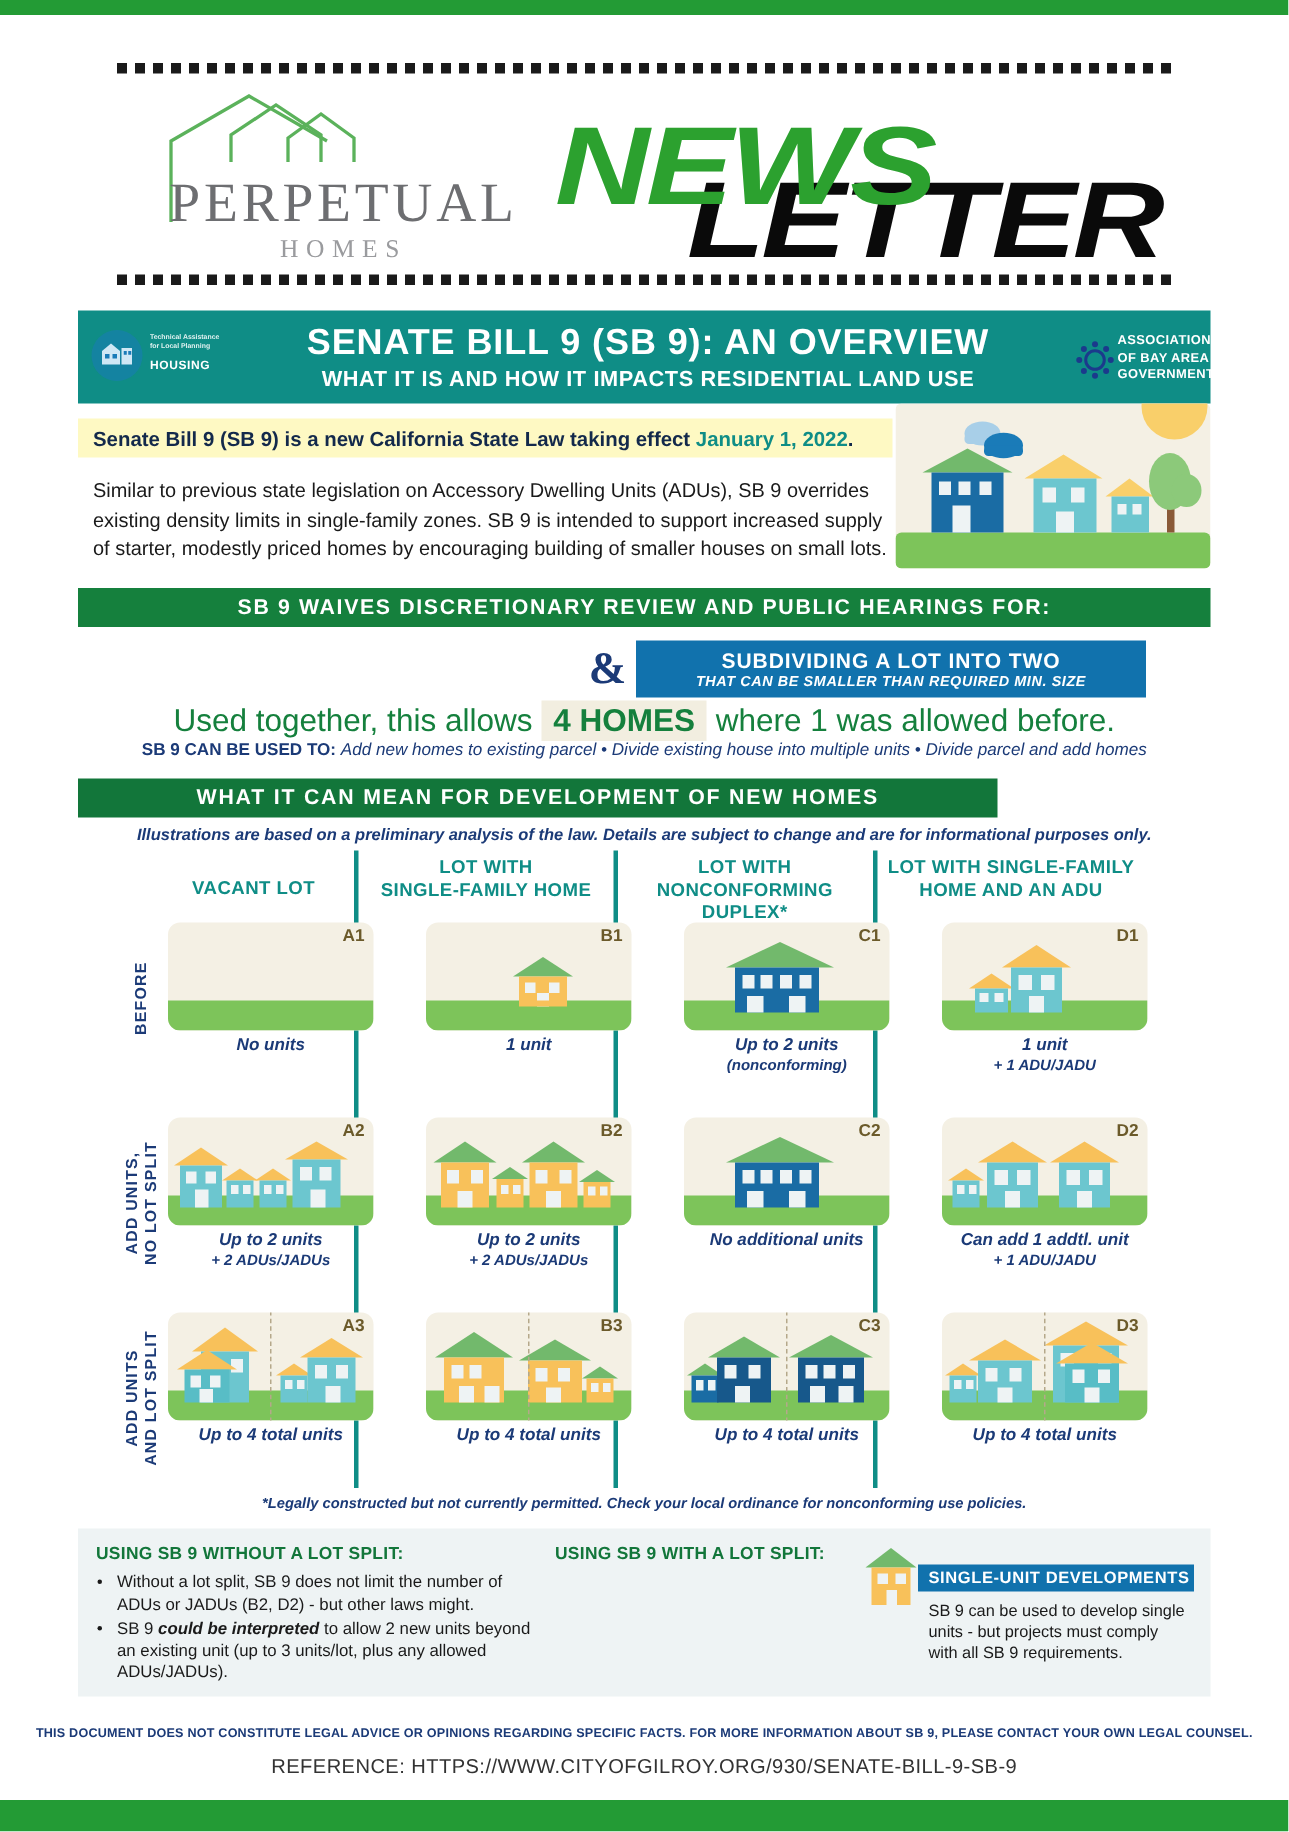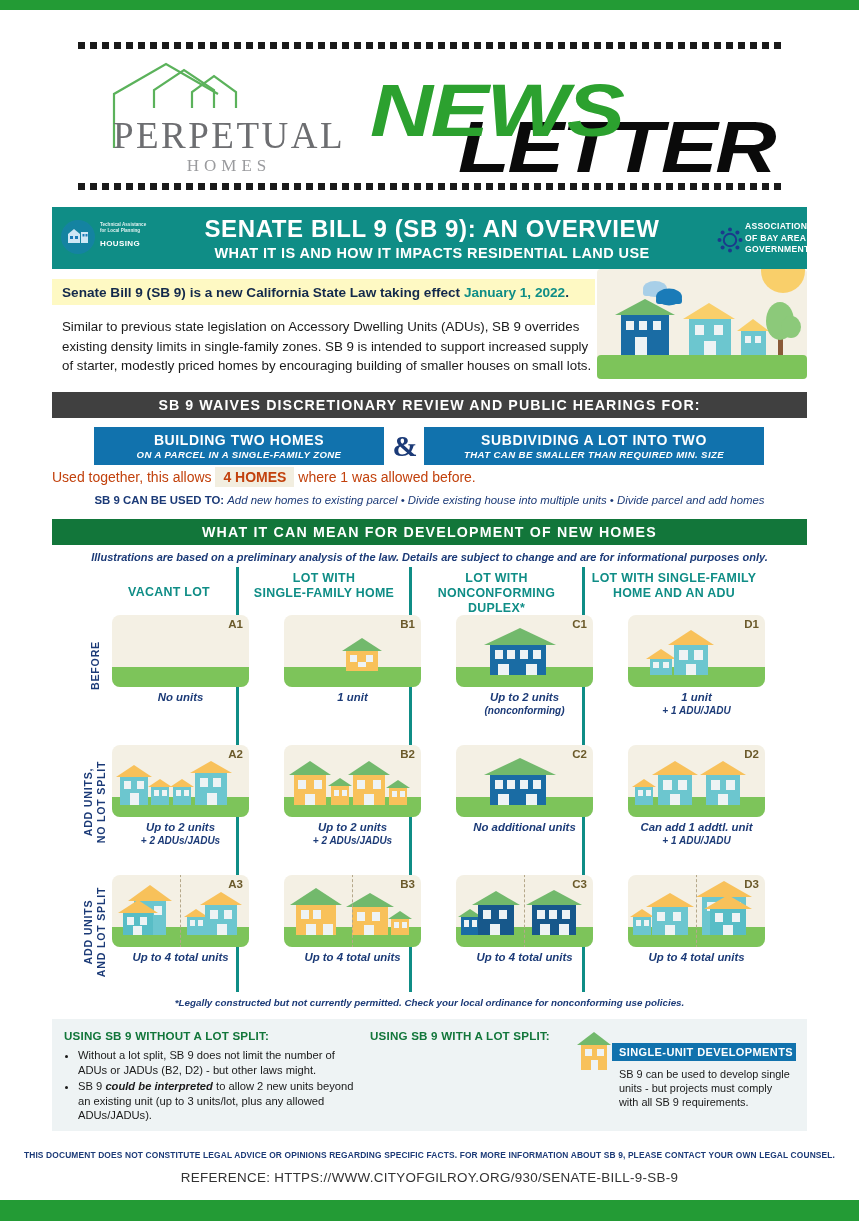--- a/index.html
+++ b/index.html
@@ -74,53 +74,53 @@
   .body-copy {
     position:absolute; left:10px; top:110px; width:530px;
     font-size:13.3px; line-height:19.5px; color:#1a1a1a;
   }
 
   
   .hero { position:absolute; left:545px; top:62px; width:210px; height:110px; }
 
   
   .navy-banner {
-    position:absolute; left:0px; top:185px; width:755px; height:26px; background:#404040;
+    position:absolute; left:0px; top:185px; width:755px; height:26px; background:#15803d;
     display:flex; align-items:center; justify-content:center;
     color:#fff; font-size:14.2px; font-weight:bold; letter-spacing:1.1px;
   }
   .two-boxes { position:absolute; left:0px; top:220px; width:755px; height:38px; }
   .blue-box {
     position:absolute; top:0; height:38px; background:#1172ad; color:#fff;
     display:flex; flex-direction:column; align-items:center; justify-content:center;
   }
   .bb-left { left:42px; width:290px; }
   .bb-right { left:372px; width:340px; }
   .bb-t1 { font-size:14px; font-weight:bold; letter-spacing:.6px; }
   .bb-t2 { font-size:9.6px; font-weight:bold; font-style:italic; letter-spacing:.4px; margin-top:1px; }
   .amp {
     position:absolute; left:336px; top:-1px; width:34px; height:40px;
     display:flex; align-items:center; justify-content:center;
     color:#1b3a77; font-size:30px; font-weight:bold; font-family:"Liberation Serif", serif;
   }
   .used-line {
-    position:absolute; left:0; top:262px; width:755px; 
-    font-size:14px; color:#c2410c;
+    position:absolute; left:0; top:262px; width:755px; text-align:center;
+    font-size:21px; color:#15803d;
   }
   .pill-4homes { background:#f2eee0; padding:2px 8px; font-weight:bold; }
   .can-be-used {
     position:absolute; left:0; top:287px; width:755px; text-align:center;
     font-size:11.4px; color:#1b3a77;
   }
   .cbu-label { font-weight:bold; }
   .cbu-items { font-style:italic; }
 
   
   .green-banner {
-    position:absolute; left:0px; top:312px; width:755px; height:26px; background:#12763a;
+    position:absolute; left:0px; top:312px; width:613px; height:26px; background:#12763a;
     display:flex; align-items:center; justify-content:center;
     color:#fff; font-size:14.2px; font-weight:bold; letter-spacing:1.2px;
   }
   .illus-note {
     position:absolute; left:0px; top:344px; width:755px; text-align:center;
     font-size:11px; font-style:italic; font-weight:bold; color:#1b3a77;
   }
 
   
   .grid { position:absolute; left:0px; top:360px; width:755px; height:425px; }
@@ -308,24 +308,20 @@
 
     <div class="hl-band">
       <span><span>Senate Bill 9 (SB 9) is a new California State Law taking effect </span><span class="hl-date">January 1, 2022</span><span>.</span></span>
     </div>
 
     <div class="body-copy">Similar to previous state legislation on Accessory Dwelling Units (ADUs), SB 9 overrides existing density limits in single-family zones. SB 9 is intended to support increased supply of starter, modestly priced homes by encouraging building of smaller houses on small lots.</div>
 
     <div class="navy-banner">SB 9 WAIVES DISCRETIONARY REVIEW AND PUBLIC HEARINGS FOR:</div>
 
     <div class="two-boxes">
-      <div class="blue-box bb-left">
-        <div class="bb-t1">BUILDING TWO HOMES</div>
-        <div class="bb-t2">ON A PARCEL IN A SINGLE-FAMILY ZONE</div>
-      </div>
       <div class="amp">&amp;</div>
       <div class="blue-box bb-right">
         <div class="bb-t1">SUBDIVIDING A LOT INTO TWO</div>
         <div class="bb-t2">THAT CAN BE SMALLER THAN REQUIRED MIN. SIZE</div>
       </div>
     </div>
 
     <div class="used-line">
       <span>Used together, this allows </span><span class="pill-4homes">4 HOMES</span><span> where 1 was allowed before.</span>
     </div>

